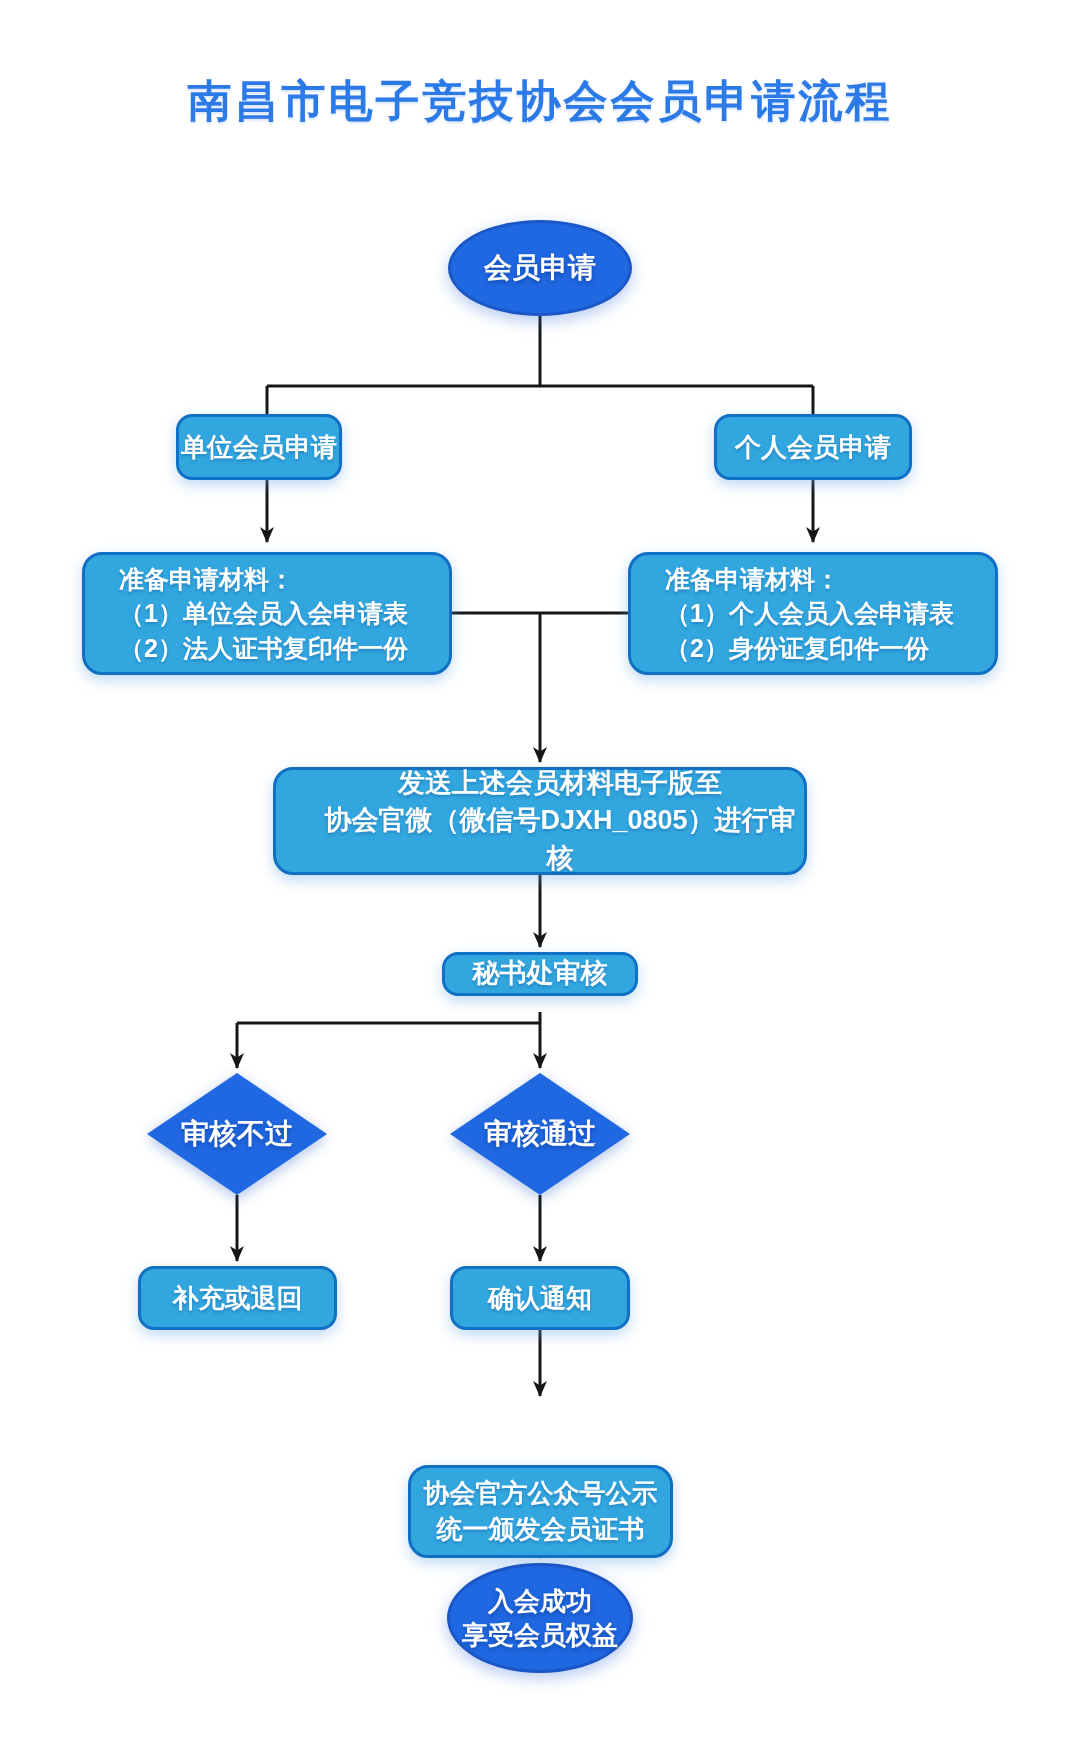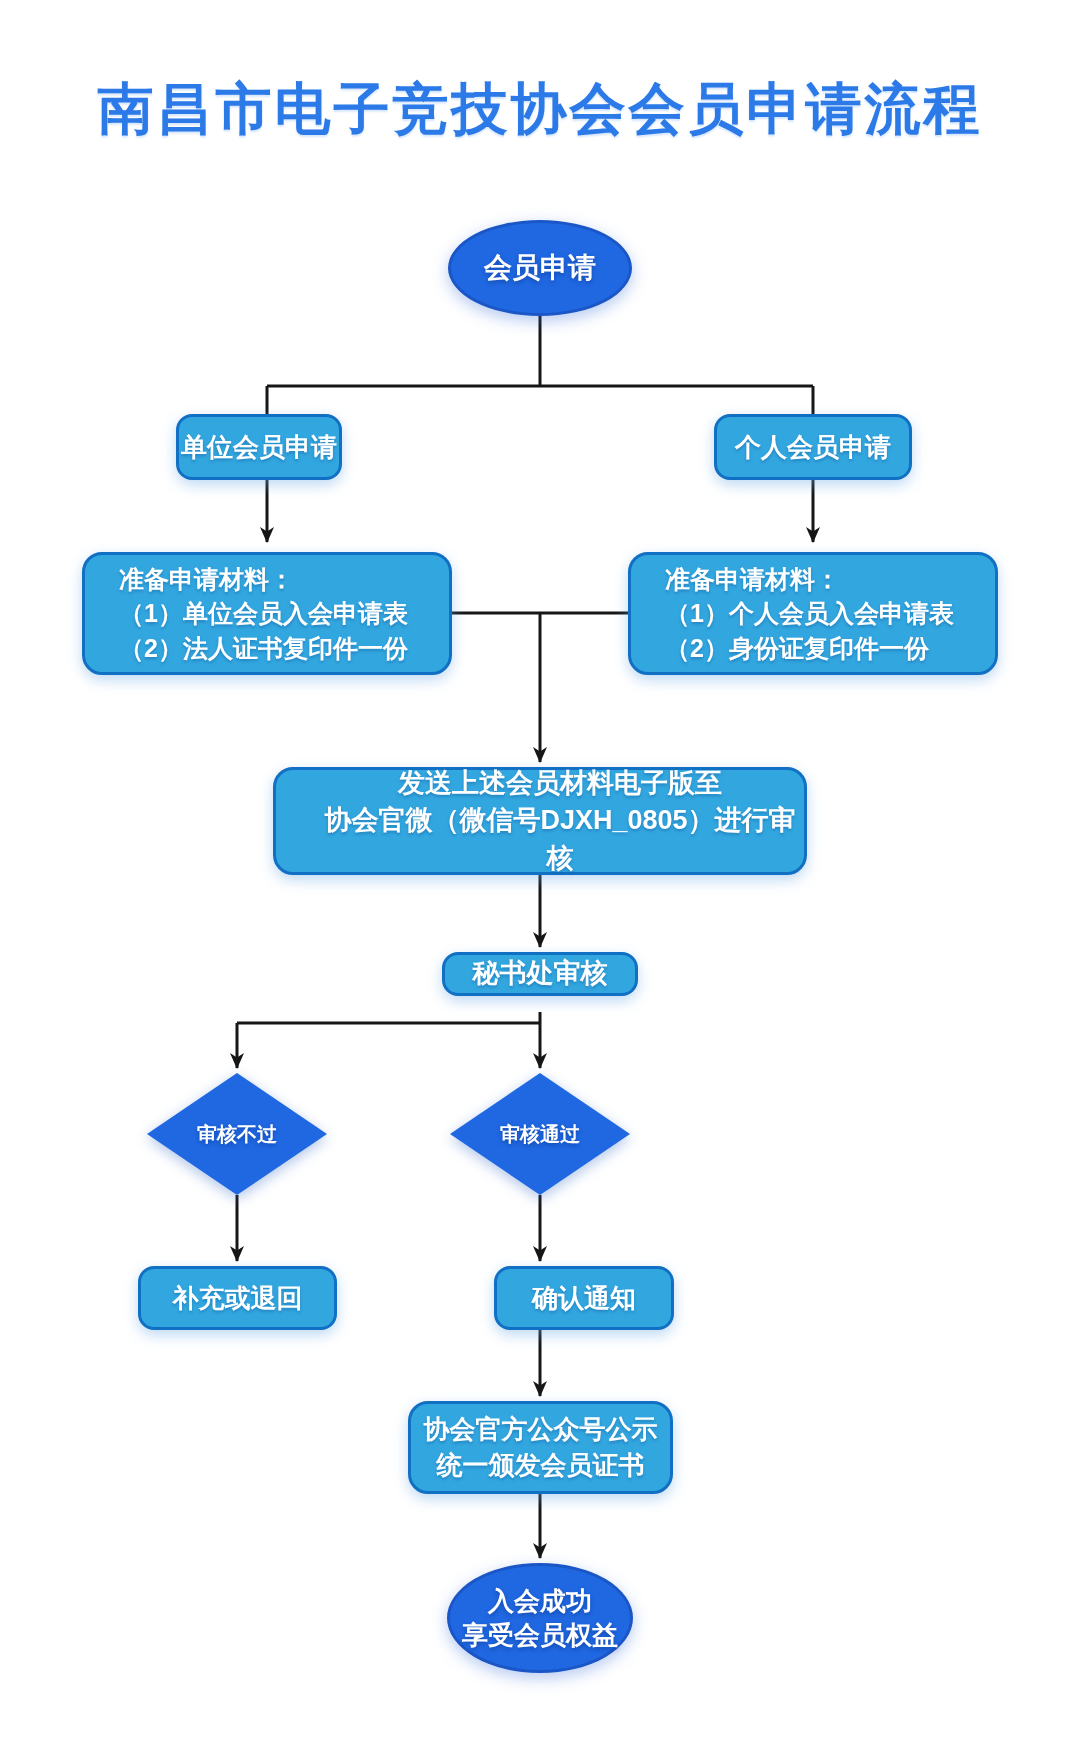--- a/index.html
+++ b/index.html
@@ -10,21 +10,21 @@
     background: #ffffff;
     font-family: "Liberation Sans", sans-serif;
     overflow: hidden;
   }
   .page-title {
     position: absolute;
     left: 0; top: 72px;
     width: 1080px;
     margin: 0;
     text-align: center;
-    font-size: 56px;
+    font-size: 44px;
     font-weight: 900;
     letter-spacing: 3px;
     color: #2B7AE8;
     text-shadow: 0 2px 2px rgba(180,210,250,0.55);
   }
   .connectors { position: absolute; left: 0; top: 0; }
   .node {
     position: absolute;
     display: flex;
     flex-direction: column;
@@ -53,21 +53,21 @@
   }
   .diamond-wrap { position: absolute; filter: drop-shadow(0 4px 7px rgba(60,110,200,0.40)); }
   .diamond-shape {
     position: absolute; left: 0; top: 0; right: 0; bottom: 0;
     background: #1F68E2;
     clip-path: polygon(50% 0, 100% 50%, 50% 100%, 0 50%);
   }
   .diamond-label {
     position: absolute; left: 0; top: 0; right: 0; bottom: 0;
     display: flex; align-items: center; justify-content: center;
-    color: #ffffff; font-weight: bold; font-size: 20px;
+    color: #ffffff; font-weight: bold; font-size: 28px;
     text-shadow: 0 2px 4px rgba(0,30,100,0.40);
   }
   .materials { align-items: flex-start; text-align: left; padding-left: 34px; }
   .fs25 { font-size: 25px; }
   .fs26 { font-size: 26px; }
   .fs27 { font-size: 27px; }
   .fs28 { font-size: 28px; }
   .lh-wide { line-height: 1.38; }
 </style>
 </head>
@@ -140,25 +140,25 @@
     <div class="diamond-label">审核不过</div>
   </div>
   <div class="diamond-wrap" style="left:450px; top:1073px; width:180px; height:122px;">
     <div class="diamond-shape"></div>
     <div class="diamond-label">审核通过</div>
   </div>
 
   <div class="node box-light fs26" style="left:138px; top:1266px; width:199px; height:64px;">
     <span>补充或退回</span>
   </div>
-  <div class="node box-light fs26" style="left:450px; top:1266px; width:180px; height:64px;margin-left:44px;">
+  <div class="node box-light fs26" style="left:450px; top:1266px; width:180px; height:64px;">
     <span>确认通知</span>
   </div>
 
-  <div class="node box-light big fs26 lh-wide" style="left:408px; top:1401px; width:265px; height:93px;">
+  <div class="node box-light big fs26 lh-wide" style="left:408px; top:1465px; width:265px; height:93px;">
     <span>协会官方公众号公示</span>
     <span>统一颁发会员证书</span>
   </div>
 
   <div class="node ellipse fs26" style="left:447px; top:1563px; width:186px; height:110px;">
     <span>入会成功</span>
     <span>享受会员权益</span>
   </div>
 
 </div>

